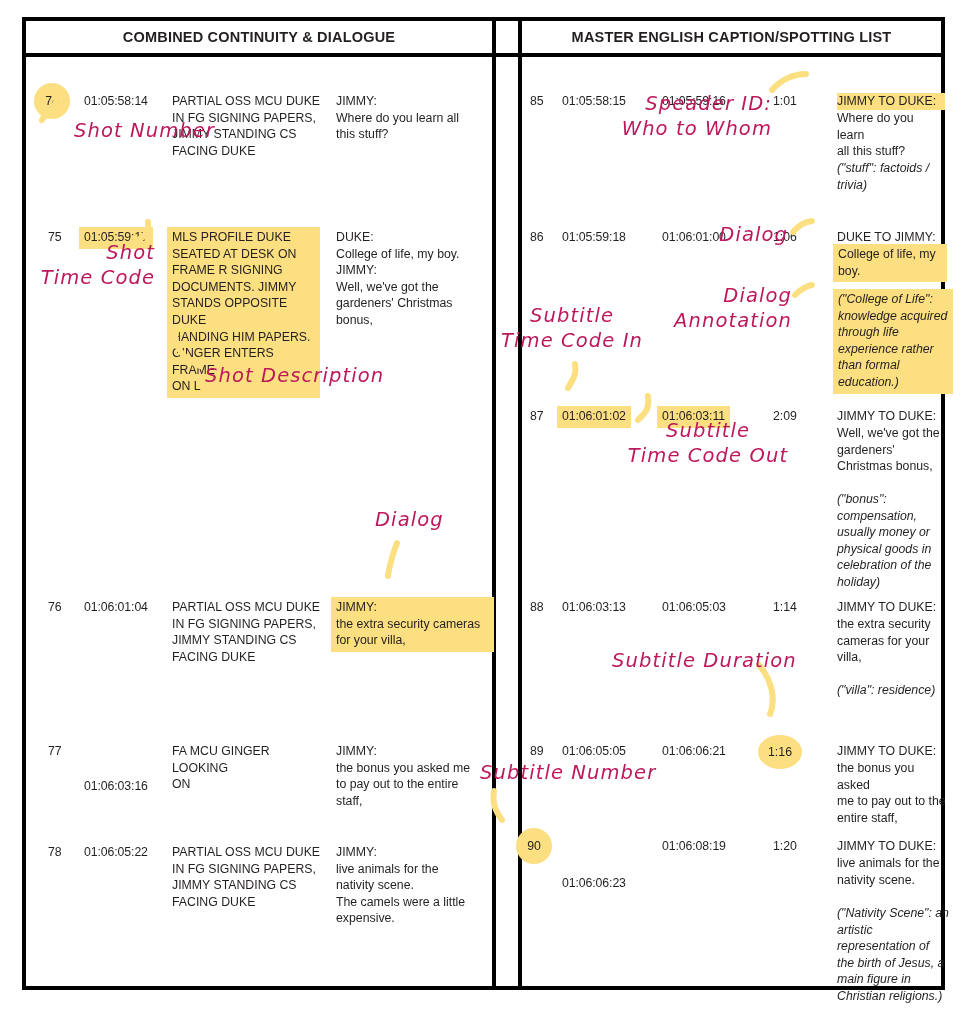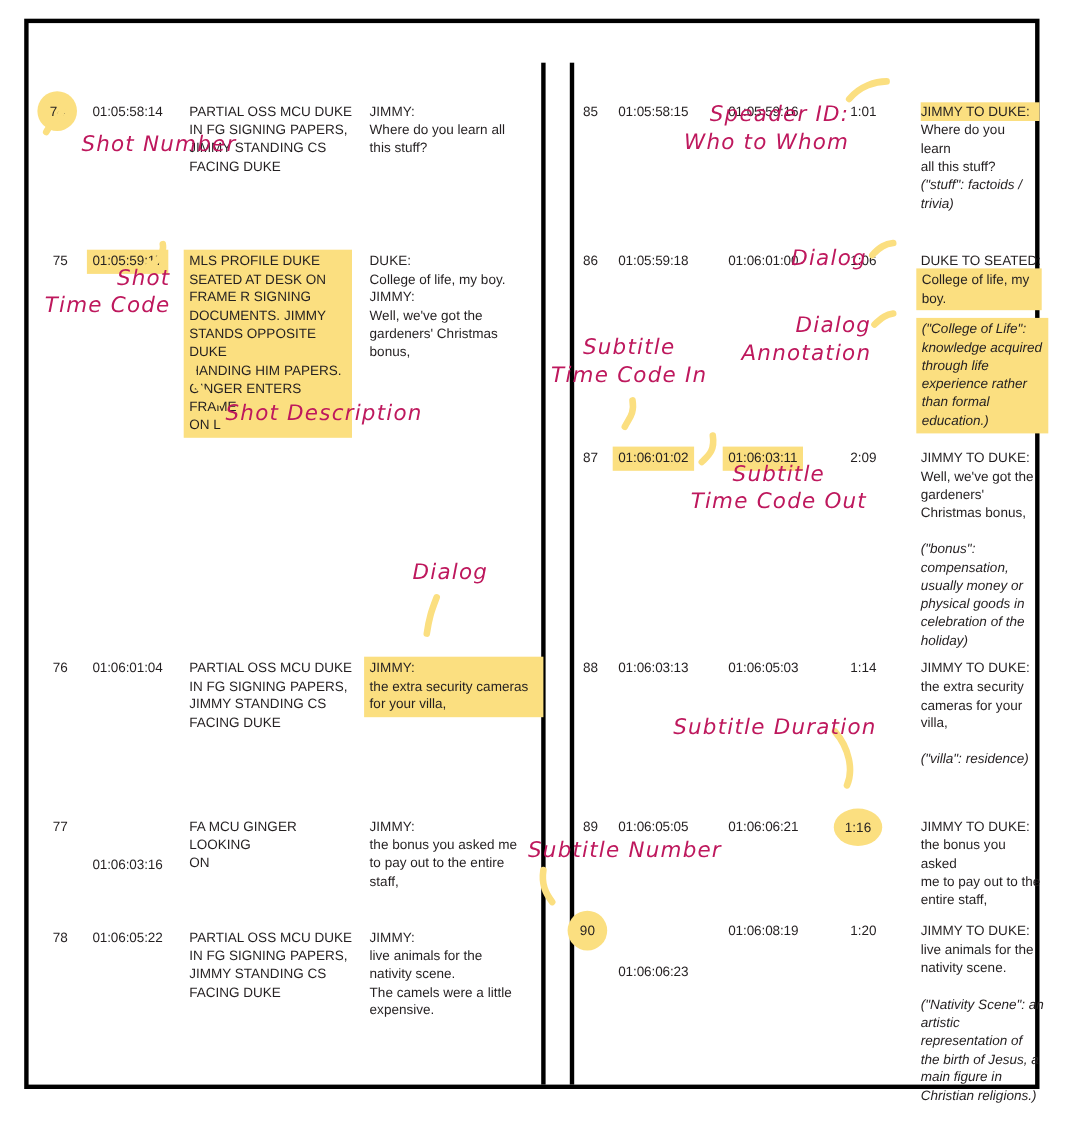--- a/index.html
+++ b/index.html
@@ -132,20 +132,25 @@
     left: 0; top: 0;
     width: 968px; height: 1024px;
     pointer-events: none;
   }
 </style>
 </head>
 <body>
 
 <div id="doc-frame">
 
+  <div id="header-band">
+    <div class="header-cell" id="header-left">COMBINED CONTINUITY &amp; DIALOGUE</div>
+    <div class="header-cell" id="header-gap"></div>
+    <div class="header-cell" id="header-right">MASTER ENGLISH CAPTION/SPOTTING LIST</div>
+  </div>
 
   <div class="v-rule" id="v-rule-a"></div>
   <div class="v-rule" id="v-rule-b"></div>
 
   <div id="pane-left">
 
     <div>
       <div class="badge" style="left:8px; top:26px;">74</div>
       <div class="cell tc" style="left:58px; top:36px; width:96px;">01:05:58:14</div>
       <div class="cell caps" style="left:146px; top:36px; width:150px;">PARTIAL OSS MCU DUKE
@@ -227,21 +232,21 @@
 all this stuff?</div>
       <div class="cell note" style="left:315px; top:103px; width:110px;">("stuff":  factoids /
 trivia)</div>
     </div>
 
     <div>
       <div class="cell num" style="left:8px; top:172px;">86</div>
       <div class="cell tc" style="left:40px; top:172px;">01:05:59:18</div>
       <div class="cell tc" style="left:140px; top:172px;">01:06:01:00</div>
       <div class="cell" style="left:251px; top:172px;">1:06</div>
-      <div class="cell" style="left:315px; top:172px; width:112px;">DUKE TO SEATED:</div>
+      <div class="cell" style="left:315px; top:172px; width:112px;">DUKE TO JIMMY:</div>
       <div class="cell hlbox" style="left:311px; top:187px; width:104px;">College of life, my
 boy.</div>
       <div class="cell note hlbox" style="left:311px; top:232px; width:110px;">("College of Life":
 knowledge acquired
 through life
 experience rather
 than formal
 education.)</div>
     </div>
 

